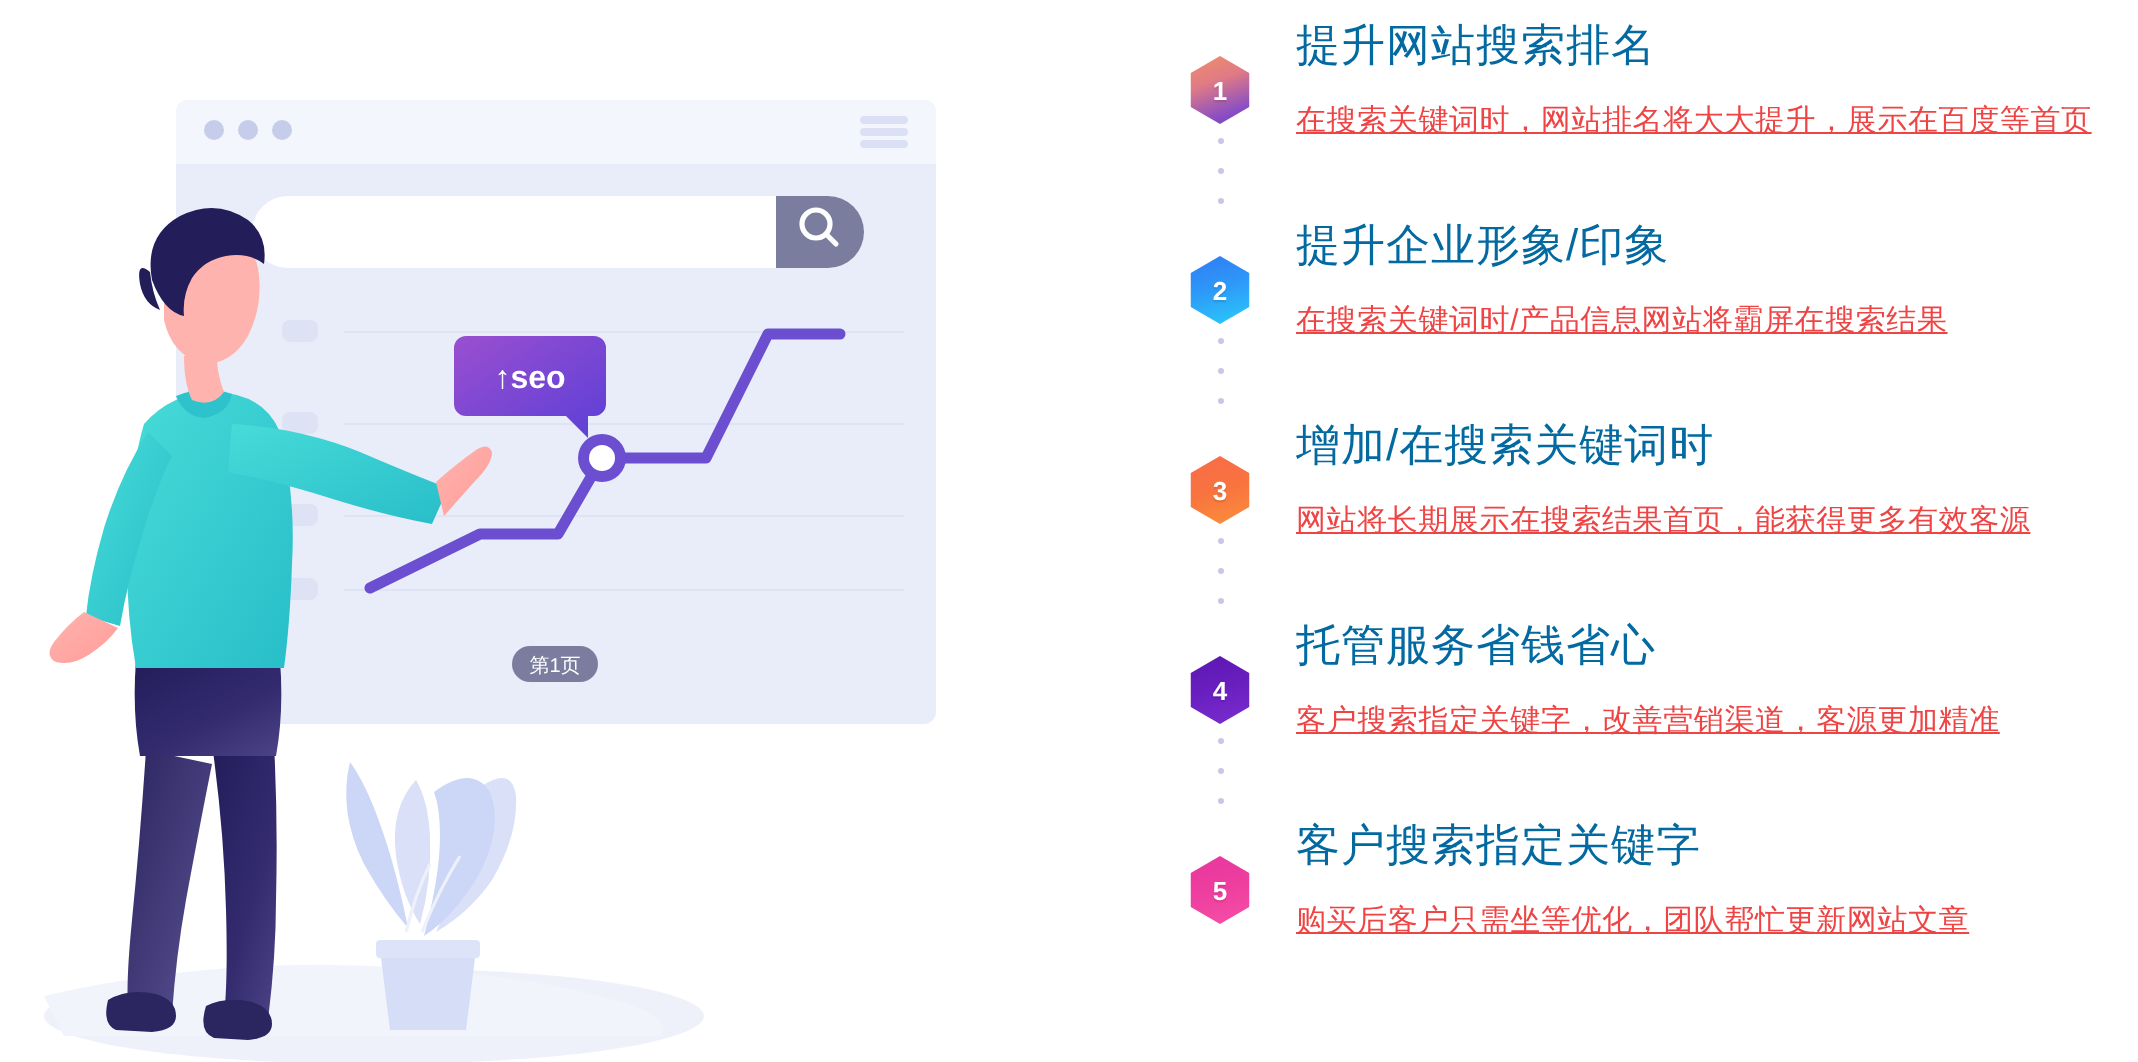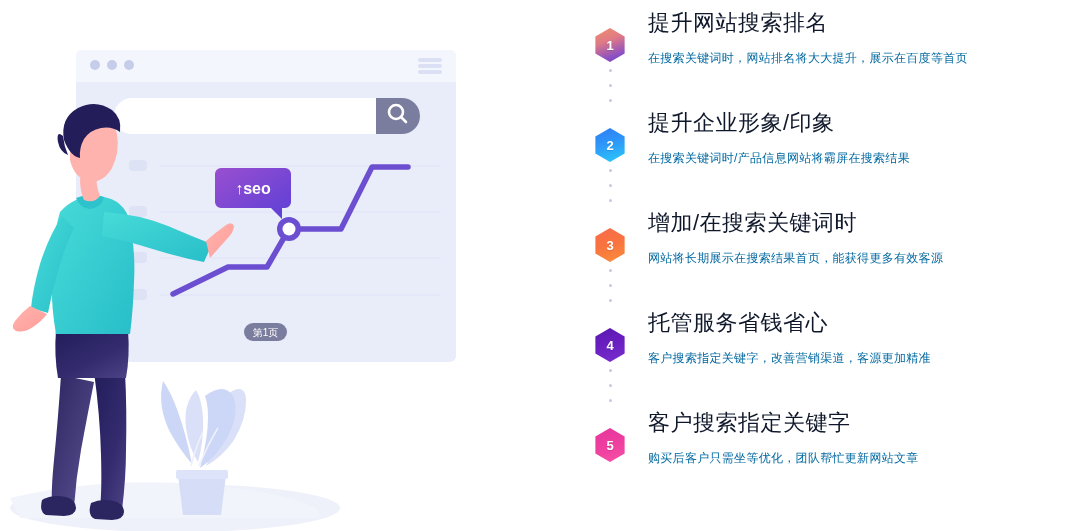--- a/index.html
+++ b/index.html
@@ -15,21 +15,21 @@
   #page {
     position: relative;
     width: 1069px;
     height: 531px;
     background: #ffffff;
   }
 
   
   #illustration {
     position: absolute;
-    left: 0;
+    left: 12px;
     top: 0;
     width: 534px;
     height: 531px;
   }
   #illustration svg { display: block; width: 534px; height: 531px; }
 
   .illus-label {
     font-family: "Liberation Sans", sans-serif;
   }
 
@@ -90,32 +90,33 @@
   }
   .dot {
     width: 3px;
     height: 3px;
     border-radius: 50%;
     background: #c9c6e8;
   }
 
   .feature-title {
     font-size: 22px;
-    color: #0f172a;
+    color: #0369a1;
     line-height: 1.2;
     letter-spacing: 0.5px;
     padding-top: 8px;
     font-weight: normal;
   }
   .feature-desc {
-    font-size: 12px;
-    color: #0369a1;
+    font-size: 15px;
+    color: #ef4444;
     line-height: 1.4;
     padding-top: 14px;
     letter-spacing: 0.3px;
+    text-decoration: underline;
   }
 </style>
 </head>
 <body>
 
 <div id="page">
 
   <div id="illustration">
     <svg viewBox="0 0 534 531" xmlns="http://www.w3.org/2000/svg">
       <defs>

